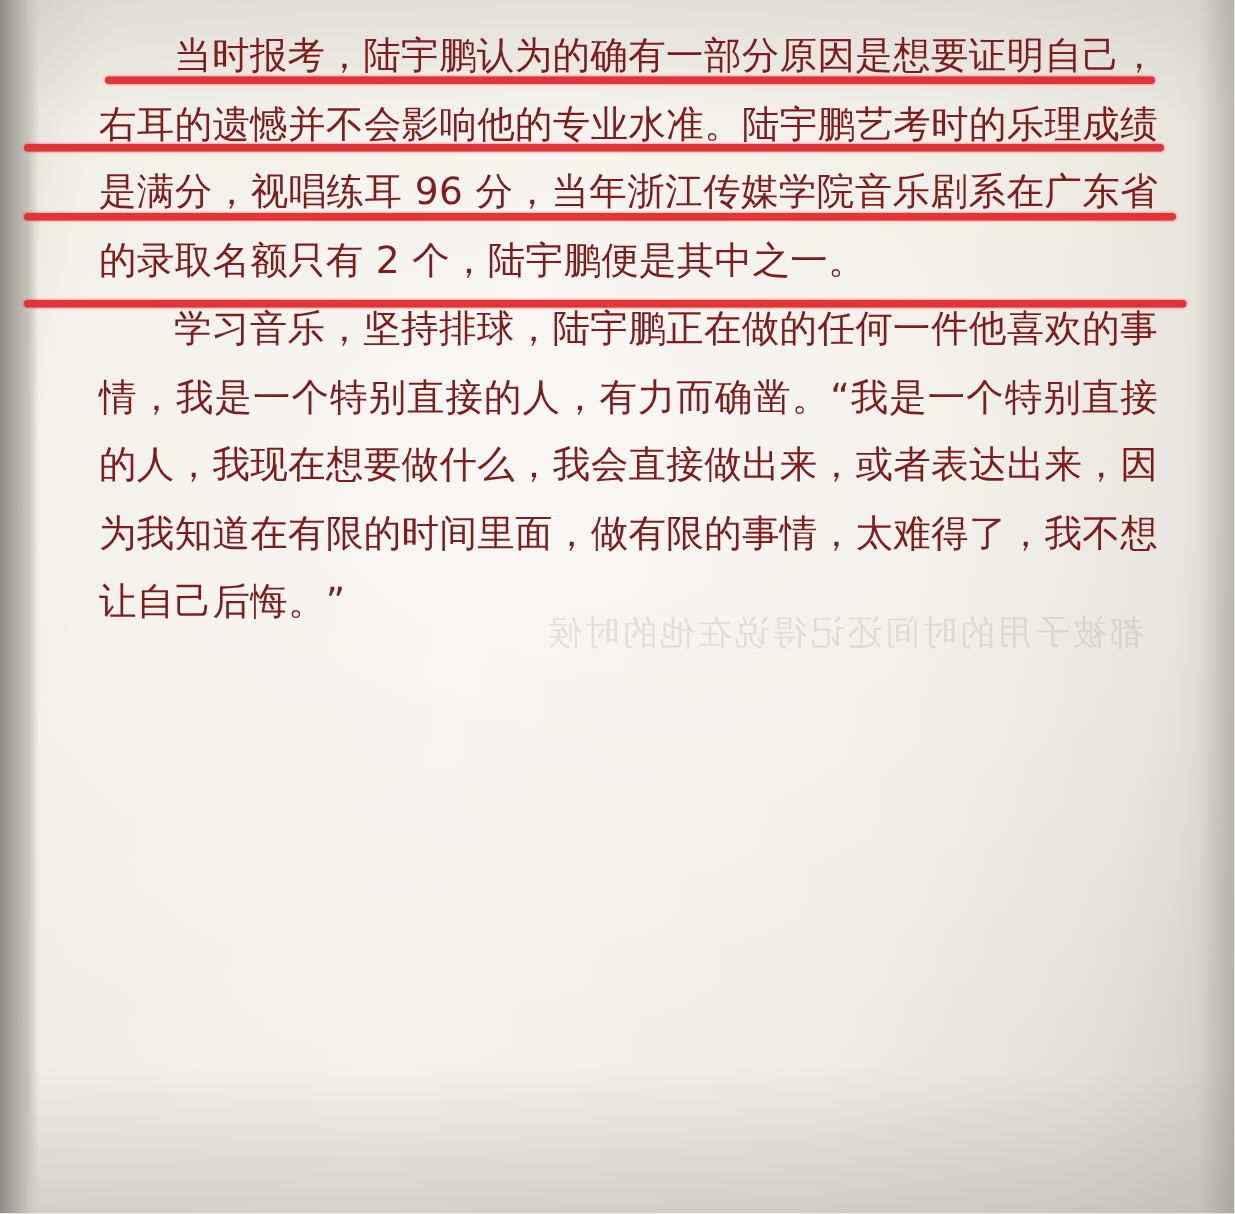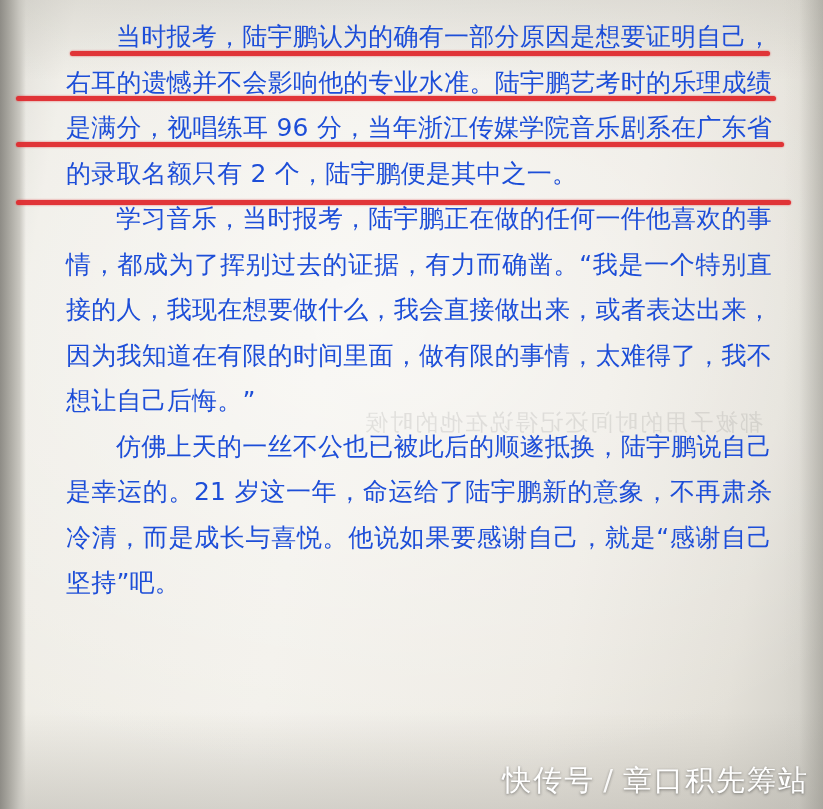--- a/index.html
+++ b/index.html
@@ -62,21 +62,21 @@
   }
 
   .text-col {
     position: absolute;
     left: 66px;
     top: 14px;
     width: 706px;
   }
   p.para {
     margin: 0;
-    color: #1d4ed8;
+    color: #7f1d1d;
     font-size: 25px;
     line-height: 45.5px;
     letter-spacing: 0.2px;
     text-align: justify;
     text-justify: inter-ideograph;
     font-family: "DejaVu Sans", "Liberation Sans", sans-serif;
   }
   p.para + p.para { margin-top: 0px; }
   .indent { display: inline-block; width: 2em; }
 
@@ -113,25 +113,21 @@
 
 <div id="page">
   <div class="paper"></div>
   <div class="binding"></div>
   <div class="right-shade"></div>
 
   <div class="ghost">都被子用的时间还记得说在他的时候</div>
 
   <div class="text-col">
     <p class="para"><span class="indent"></span><span>当时报考，陆宇鹏认为的确有一部分原因是想要证明自己，右耳的遗憾并不会影响他的专业水准。陆宇鹏艺考时的乐理成绩是满分，视唱练耳 96 分，当年浙江传媒学院音乐剧系在广东省的录取名额只有 2 个，陆宇鹏便是其中之一。</span></p>
-    <p class="para"><span class="indent"></span><span>学习音乐，当时报考，陆宇鹏正在做的任何一件他喜欢的事情，都成为了挥别过去的证据，有力而确凿。“我是一个特别直接的人，我现在想要做什么，我会直接做出来，或者表达出来，因为我知道在有限的时间里面，做有限的事情，太难得了，我不想让自己后悔。”</span></p>
-    <p class="para"><span class="indent"></span><span>仿佛上天的一丝不公也已被此后的顺遂抵换，陆宇鹏说自己是幸运的。21 岁这一年，命运给了陆宇鹏新的意象，不再肃杀冷清，而是成长与喜悦。他说如果要感谢自己，就是“感谢自己坚持”吧。</span></p>
+    <p class="para"><span class="indent"></span><span>学习音乐，坚持排球，陆宇鹏正在做的任何一件他喜欢的事情，我是一个特别直接的人，有力而确凿。“我是一个特别直接的人，我现在想要做什么，我会直接做出来，或者表达出来，因为我知道在有限的时间里面，做有限的事情，太难得了，我不想让自己后悔。”</span></p>
   </div>
 
   <div class="marker m1"></div>
   <div class="marker m2"></div>
   <div class="marker m3"></div>
   <div class="marker m4"></div>
 
-  <div class="watermark">
-    <span>快传号</span><span class="wm-sep">/</span><span>章口积先筹站</span>
-  </div>
 </div>
 
 </body></html>

